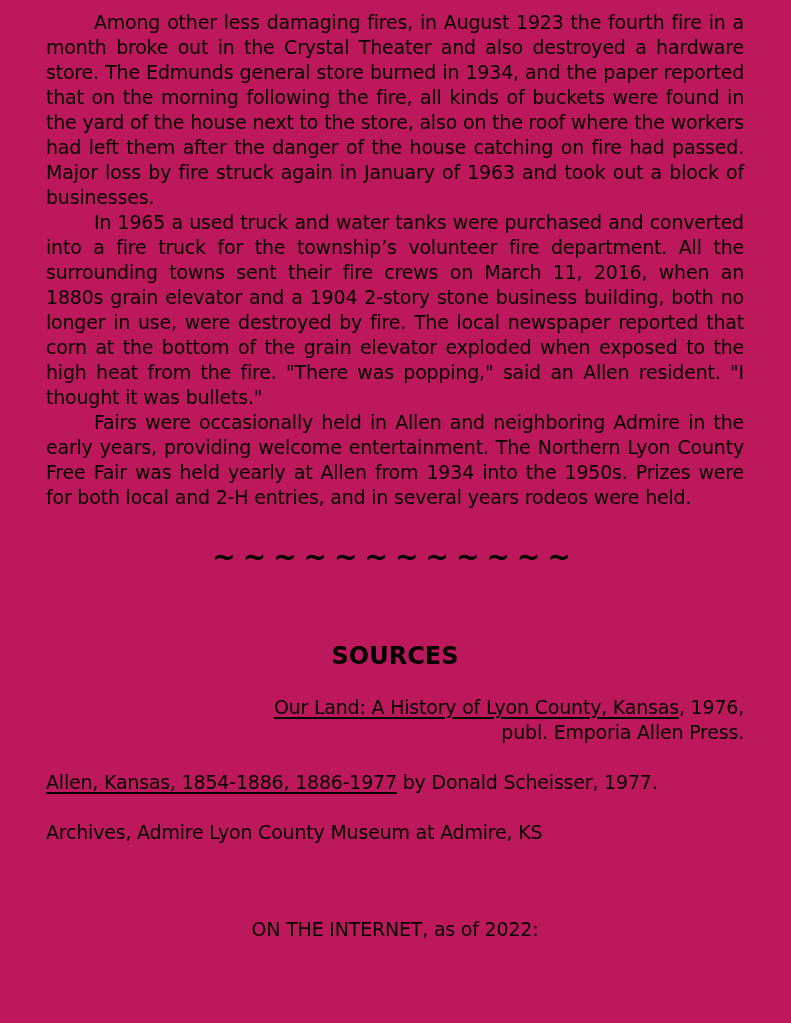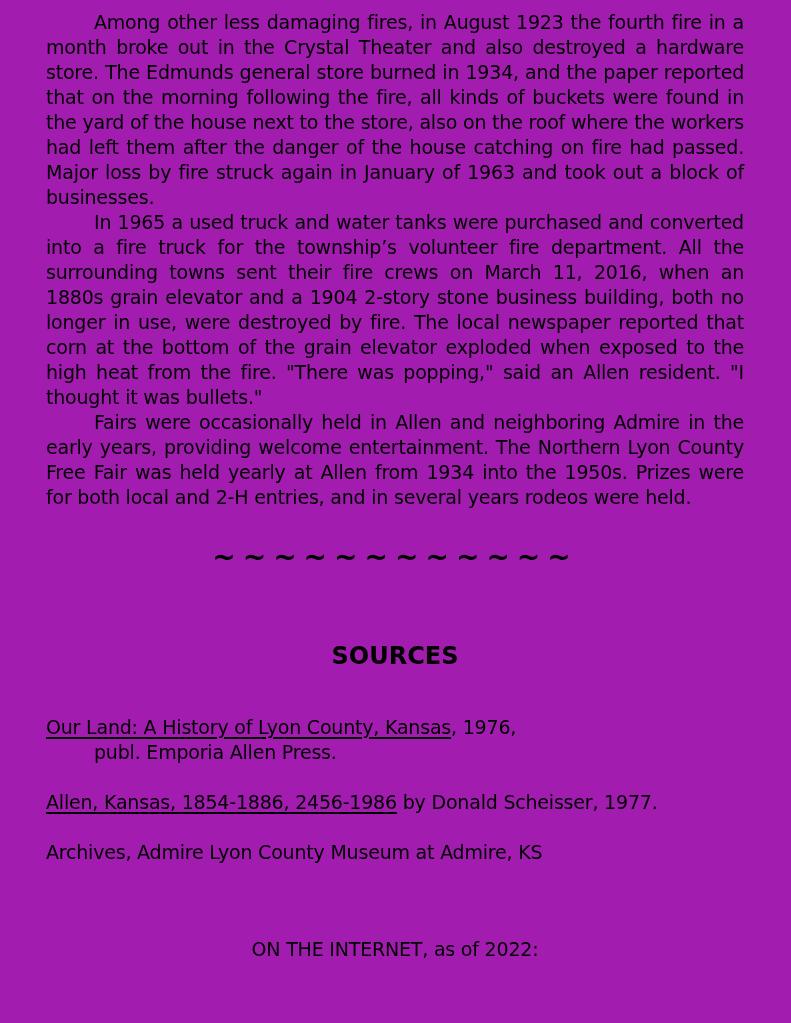--- a/index.html
+++ b/index.html
@@ -4,21 +4,21 @@
 <style>
   html, body {
     margin: 0;
     padding: 0;
     background: #ffffff;
   }
   .page {
     position: relative;
     width: 791px;
     height: 1023px;
-    background: #a21caf;
+    background: #be185d;
     color: #000000;
     font-family: "DejaVu Sans", "Liberation Sans", sans-serif;
     overflow: hidden;
     box-sizing: border-box;
     padding: 10px 47px 0 46px;
   }
   .body-para {
     margin: 0;
     font-size: 19px;
     line-height: 25px;
@@ -41,21 +41,22 @@
     font-size: 24px;
     line-height: 30px;
   }
   .source-entry {
     margin: 25px 0 0 0;
     font-size: 19px;
     line-height: 25px;
     letter-spacing: -0.2px;
   }
   .source-entry.first {
-    margin-top: 44px;
+    margin-top: 24px;
+    text-align: right;
   }
   .u {
     text-decoration: underline;
     text-decoration-thickness: 2px;
     text-underline-offset: 3px;
   }
   .pub-line {
     display: block;
     padding-left: 48px;
   }
@@ -81,20 +82,20 @@
   <div class="divider">~~~~~~~~~~~~</div>
 
   <h2 class="sources-heading">SOURCES</h2>
 
   <p class="source-entry first">
     <span class="u">Our Land: A History of Lyon County, Kansas</span><span>, 1976,</span>
     <span class="pub-line">publ. Emporia Allen Press.</span>
   </p>
 
   <p class="source-entry">
-    <span class="u">Allen, Kansas, 1854-1886, 2456-1986</span><span> by Donald Scheisser, 1977.</span>
+    <span class="u">Allen, Kansas, 1854-1886, 1886-1977</span><span> by Donald Scheisser, 1977.</span>
   </p>
 
   <p class="source-entry">Archives, Admire Lyon County Museum at Admire, KS</p>
 
   <p class="footer-line">ON THE INTERNET, as of 2022:</p>
 
 </div>
 
 </body></html>

